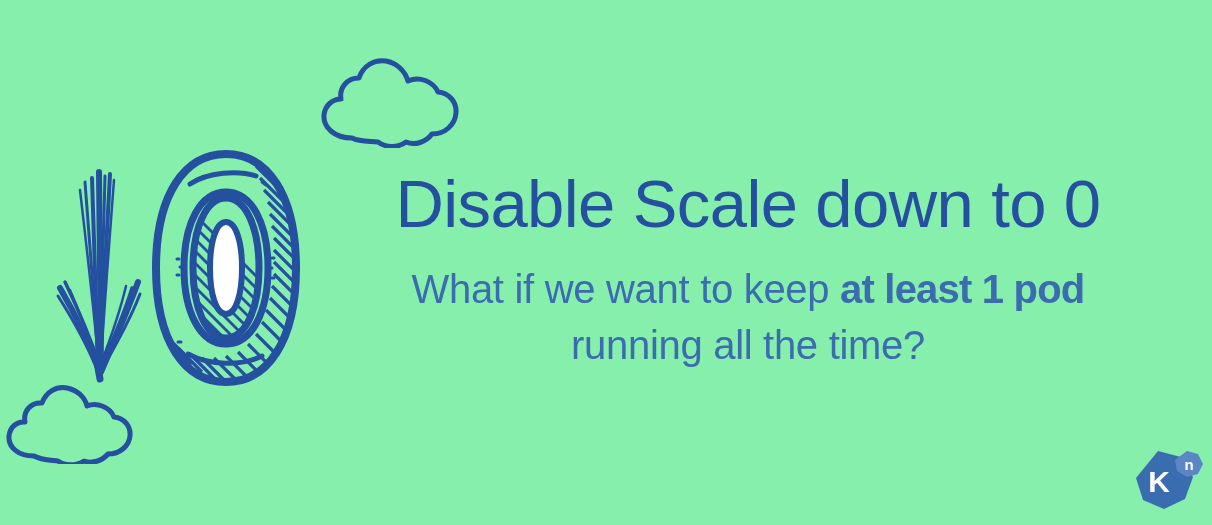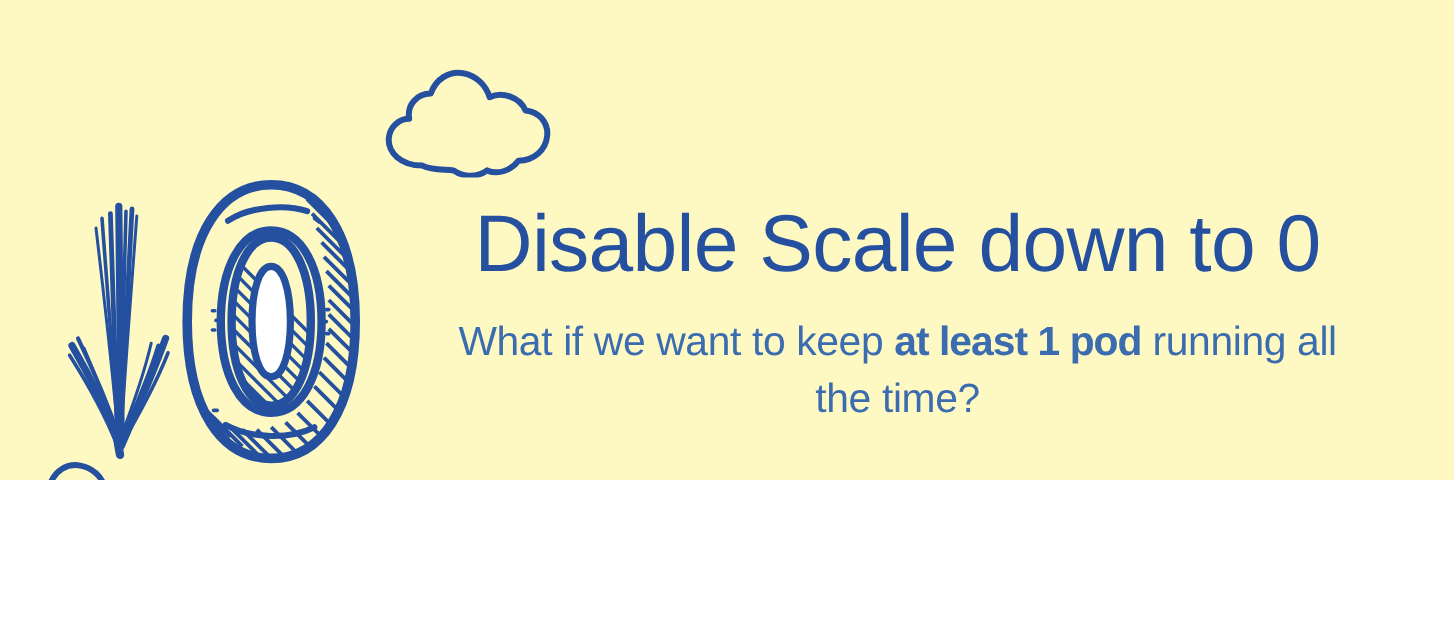--- a/index.html
+++ b/index.html
@@ -6,22 +6,22 @@
     margin: 0;
     padding: 0;
     background: #ffffff;
   }
   body {
     font-family: "Liberation Sans", sans-serif;
   }
   #slide {
     position: relative;
     width: 1212px;
-    height: 400px;
-    background: #fef9c3;
+    height: 525px;
+    background: #86efac;
     overflow: hidden;
   }
 
   
   .doodle {
     position: absolute;
     pointer-events: none;
   }
   #cloud-top {
     left: 312px;
@@ -62,21 +62,21 @@
     font-size: 67px;
     font-weight: 400;
     line-height: 1.02;
     letter-spacing: -0.6px;
     color: #24509f;
     white-space: nowrap;
   }
   #slide-subtitle {
     margin: 24px 0 0 0;
     font-family: "Liberation Sans", sans-serif;
-    font-size: 34px;
+    font-size: 40px;
     font-weight: 400;
     line-height: 1.38;
     letter-spacing: -0.3px;
     color: #3b6cb0;
   }
   #slide-subtitle .em {
     font-weight: 700;
     letter-spacing: -0.8px;
   }
 

